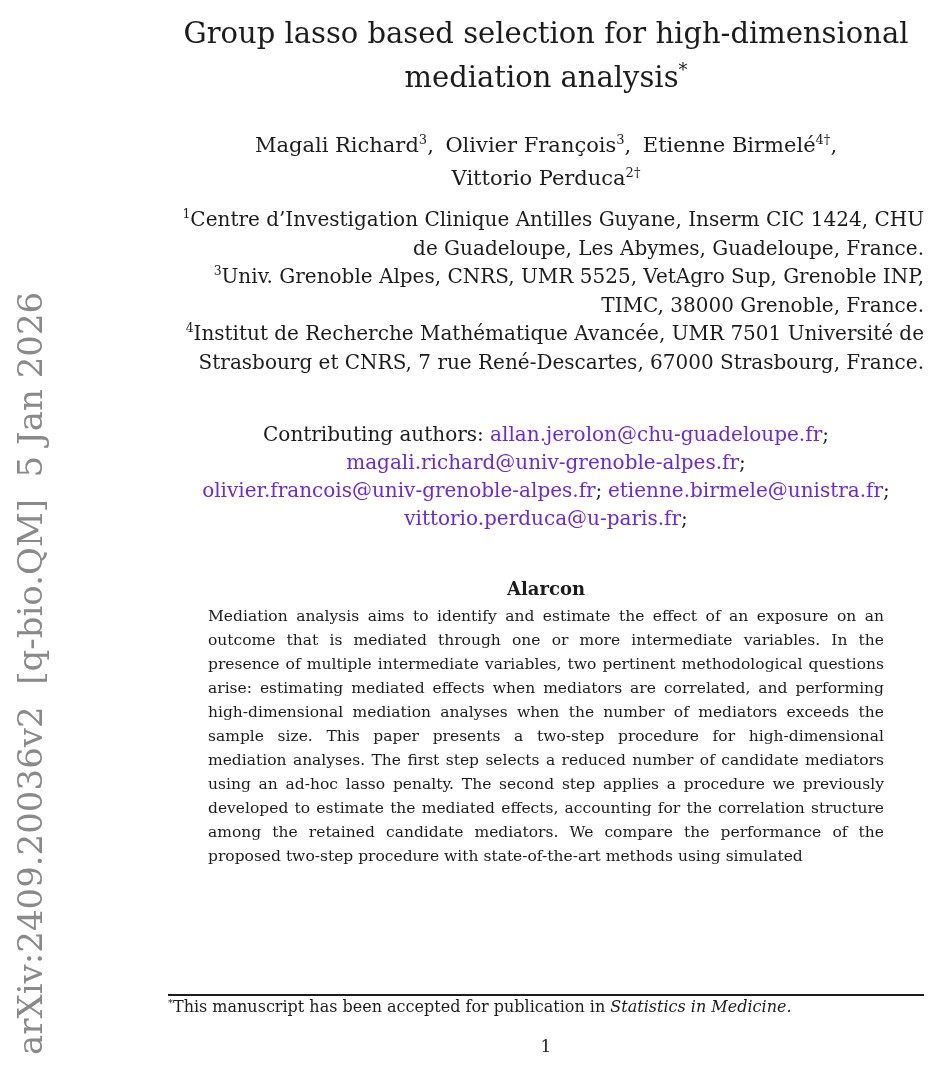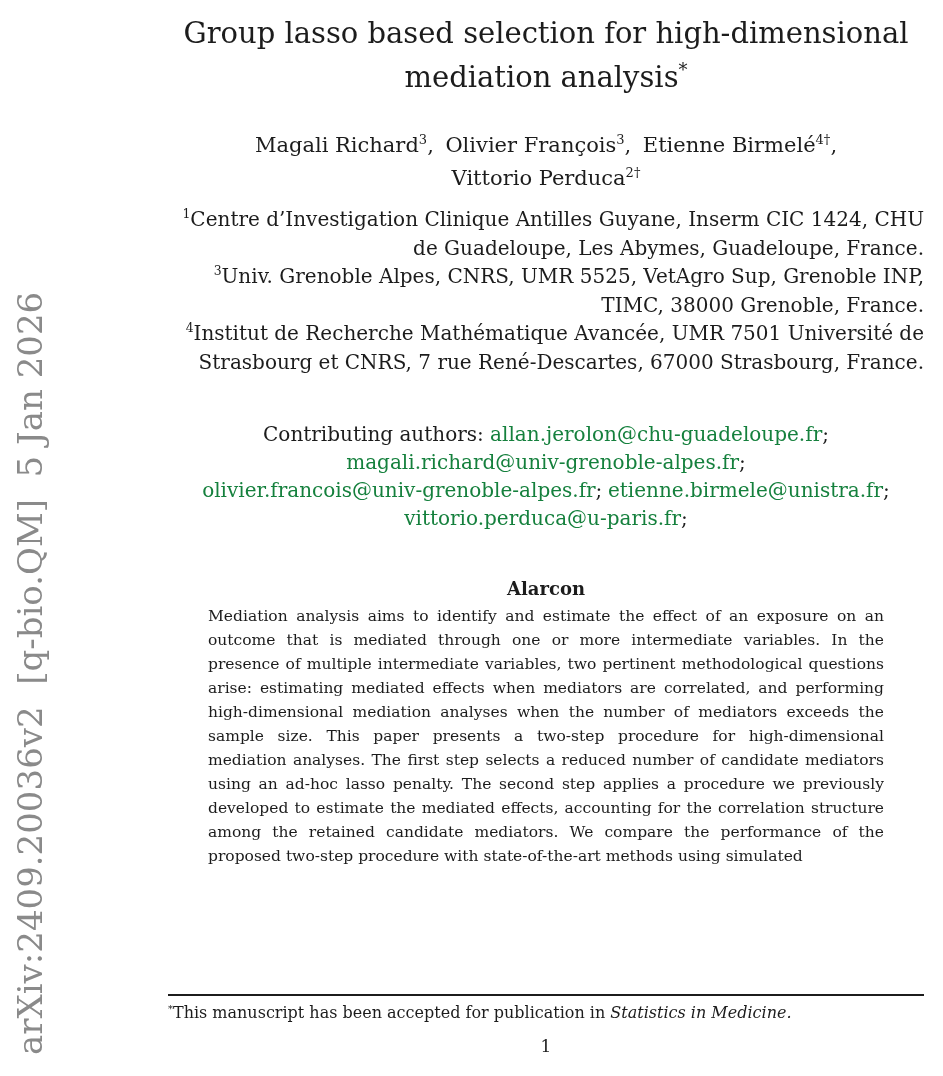--- a/index.html
+++ b/index.html
@@ -47,21 +47,21 @@
     line-height: 28.5px;
     text-align: right;
   }
 
   .contributing {
     margin-top: 44px;
     font-size: 20px;
     line-height: 28px;
   }
   .email {
-    color: #15803d;
+    color: #6d28d9;
     text-decoration: none;
     cursor: pointer;
   }
   .gap-after { margin-right: 0.28em; }
 
   .abstract-head {
     margin-top: 46px;
     font-size: 18px;
     font-weight: bold;
   }
@@ -76,21 +76,20 @@
 
   .footnote {
     position: absolute;
     left: 168px;
     top: 994px;
     width: 756px;
     text-align: left;
     font-size: 16px;
     line-height: 22px;
     border-top: 2px solid #1c1c1c;
-    padding-top: 6px;
   }
   .journal { font-style: italic; }
 
   .pageno {
     position: absolute;
     left: 168px;
     top: 1036px;
     width: 756px;
     text-align: center;
     font-size: 17px;

